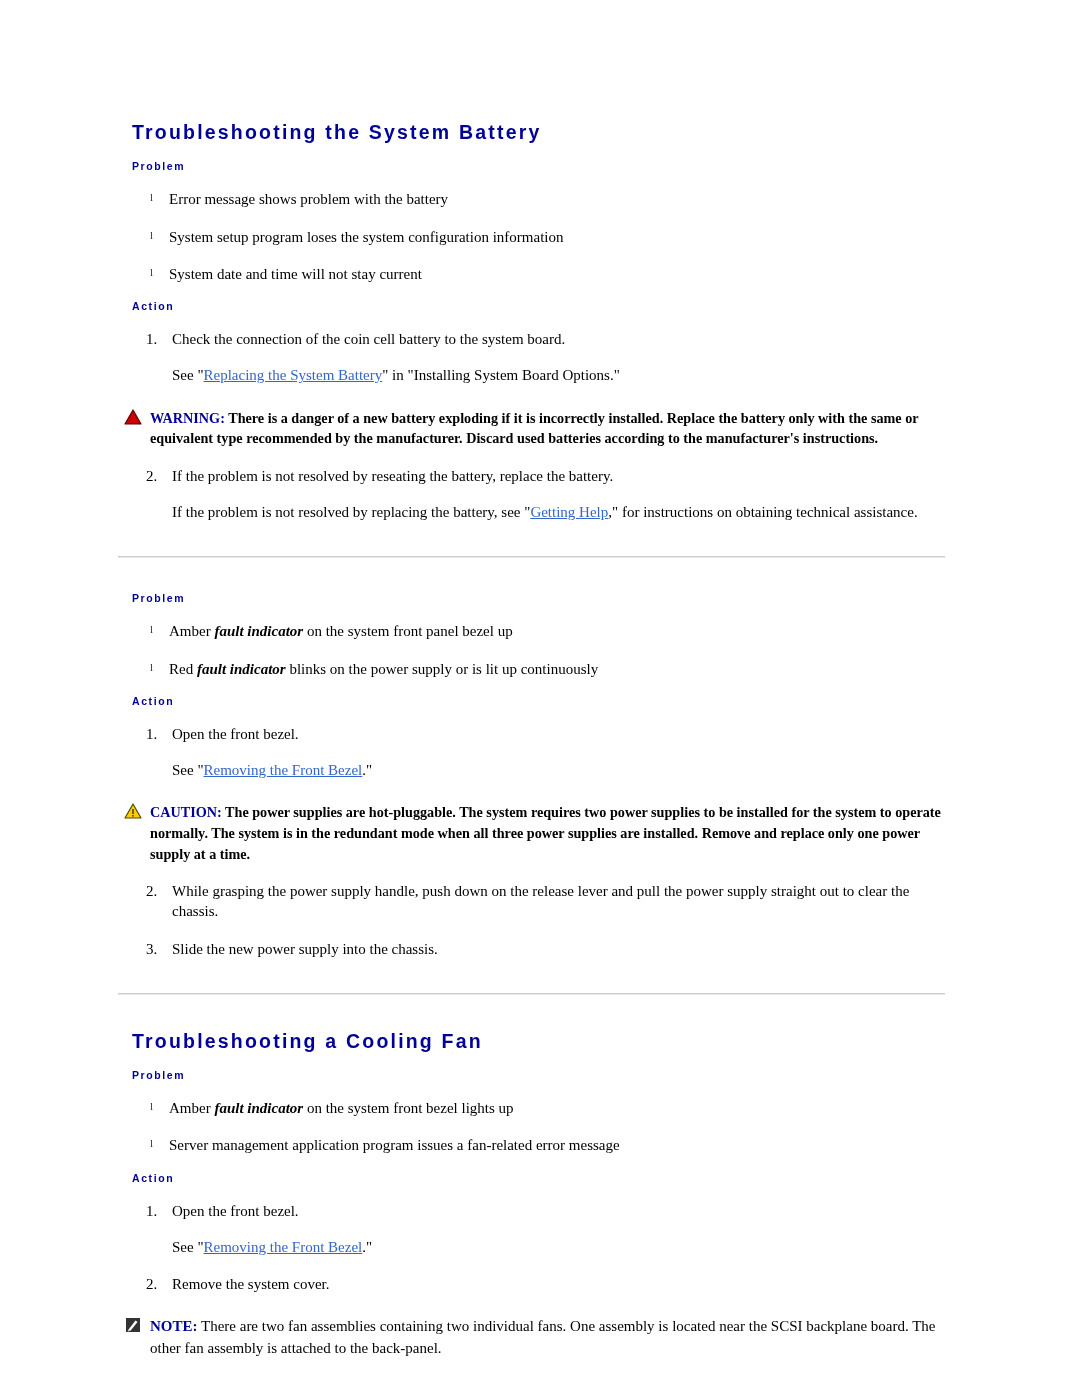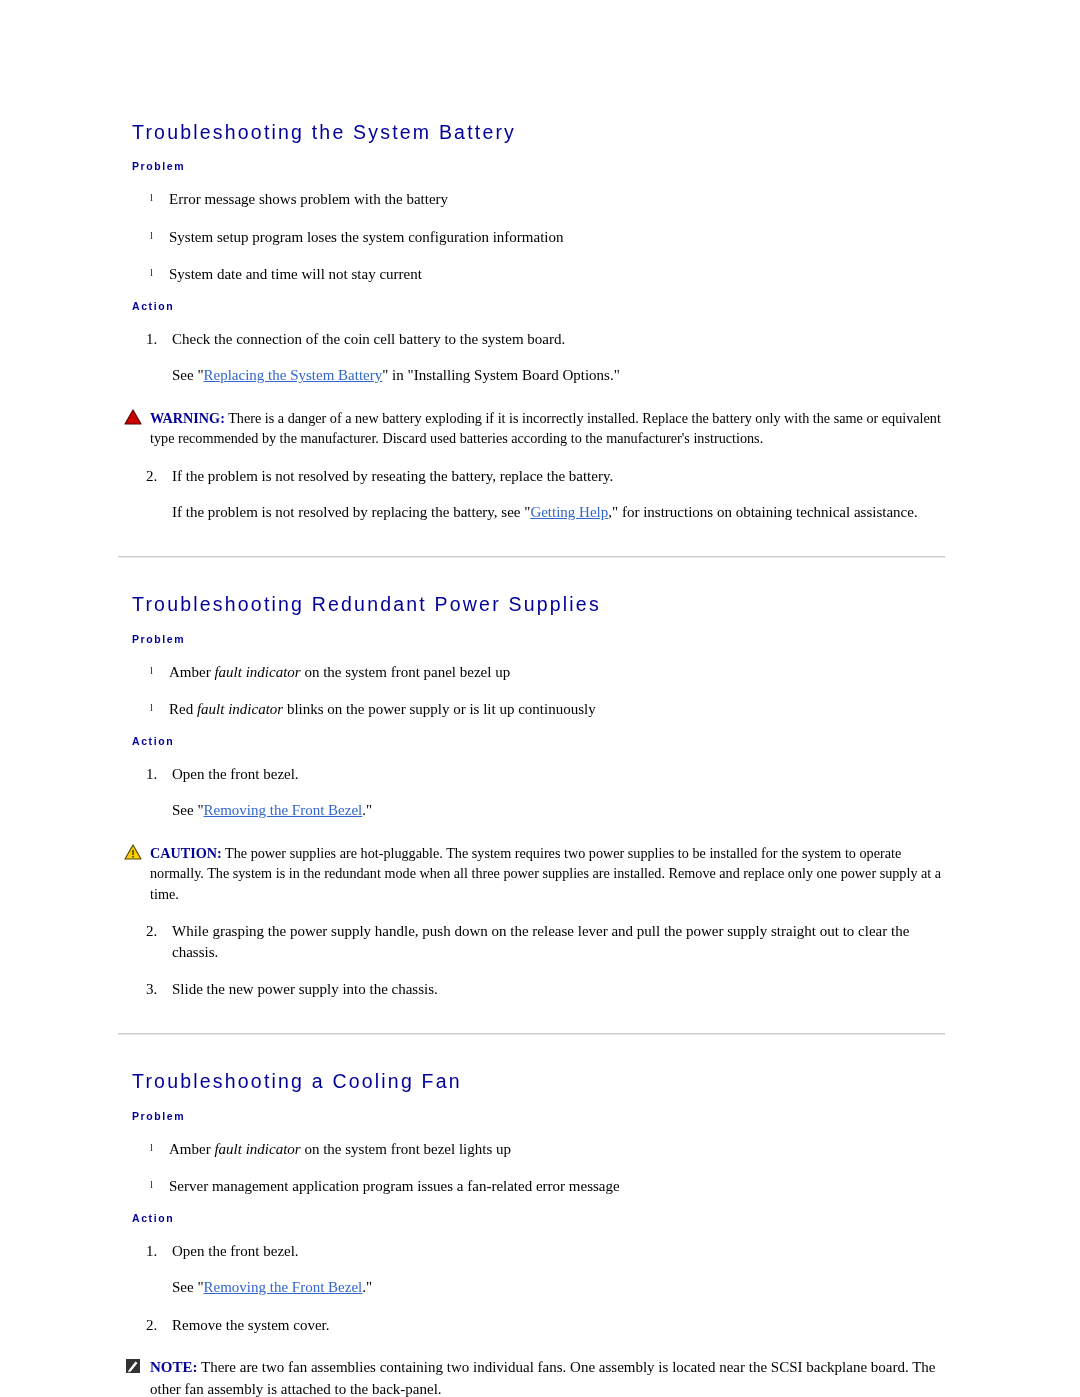--- a/index.html
+++ b/index.html
@@ -21,21 +21,21 @@
   }
   .content {
     position: absolute;
     left: 118px;
     top: 120px;
     width: 830px;
   }
   h1.section-title {
     font-family: "Liberation Sans", sans-serif;
     font-size: 19.5px;
-    font-weight: normal;
+    font-weight: bold;
     color: #000099;
     letter-spacing: 2.2px;
     margin: 0 0 0 14px;
     padding: 0;
     line-height: 1.25;
   }
   .subhead {
     font-family: "Liberation Sans", sans-serif;
     font-size: 10.5px;
     font-weight: bold;
@@ -85,21 +85,21 @@
     font-size: 15px;
     line-height: 1.35;
     margin-top: 16px;
     padding-left: 54px;
   }
   a.doclink {
     color: #3366cc;
     text-decoration: underline;
     margin-top: 20px;
   }
-  .italic { font-style: italic; }
+  .italic { font-style: italic; font-weight: bold; }
 
   .admon {
     position: relative;
     margin-top: 22px;
     padding-left: 32px;
     font-size: 14.2px;
     font-weight: bold;
     line-height: 1.45;
   }
   .admon .admon-icon {
@@ -109,21 +109,21 @@
     width: 18px;
     height: 16px;
     display: block;
   }
   .admon .admon-label {
     color: #000099;
     font-weight: bold;
   }
   .admon .admon-text {
     color: #000000;
-    font-weight: normal;
+    font-weight: bold;
   }
   .note .admon-text { font-weight: normal; }
   .note { font-weight: normal; font-size: 15px; }
 
   hr.sep {
     border: none;
     border-top: 1px solid #cccccc;
     border-bottom: 1px solid #e8e8e8;
     height: 0;
     margin: 34px 0 0 0;
@@ -185,21 +185,20 @@
       </li>
     </ol>
     <div class="sub-para">
       <span>If the problem is not resolved by replacing the battery, see "</span><a class="doclink" href="#">Getting Help</a><span>," for instructions on obtaining technical assistance.</span>
     </div>
   </div>
 
   <hr class="sep">
 
   <div class="section-block">
-    <h1 class="section-title">Troubleshooting Redundant Power Supplies</h1>
 
     <div class="subhead">Problem</div>
 
     <ul class="bullet-list">
       <li class="bullet-item">
         <span class="tick">l</span>
         <span>Amber </span><span class="italic">fault indicator</span><span> on the system front panel bezel up</span>
       </li>
       <li class="bullet-item">
         <span class="tick">l</span>

